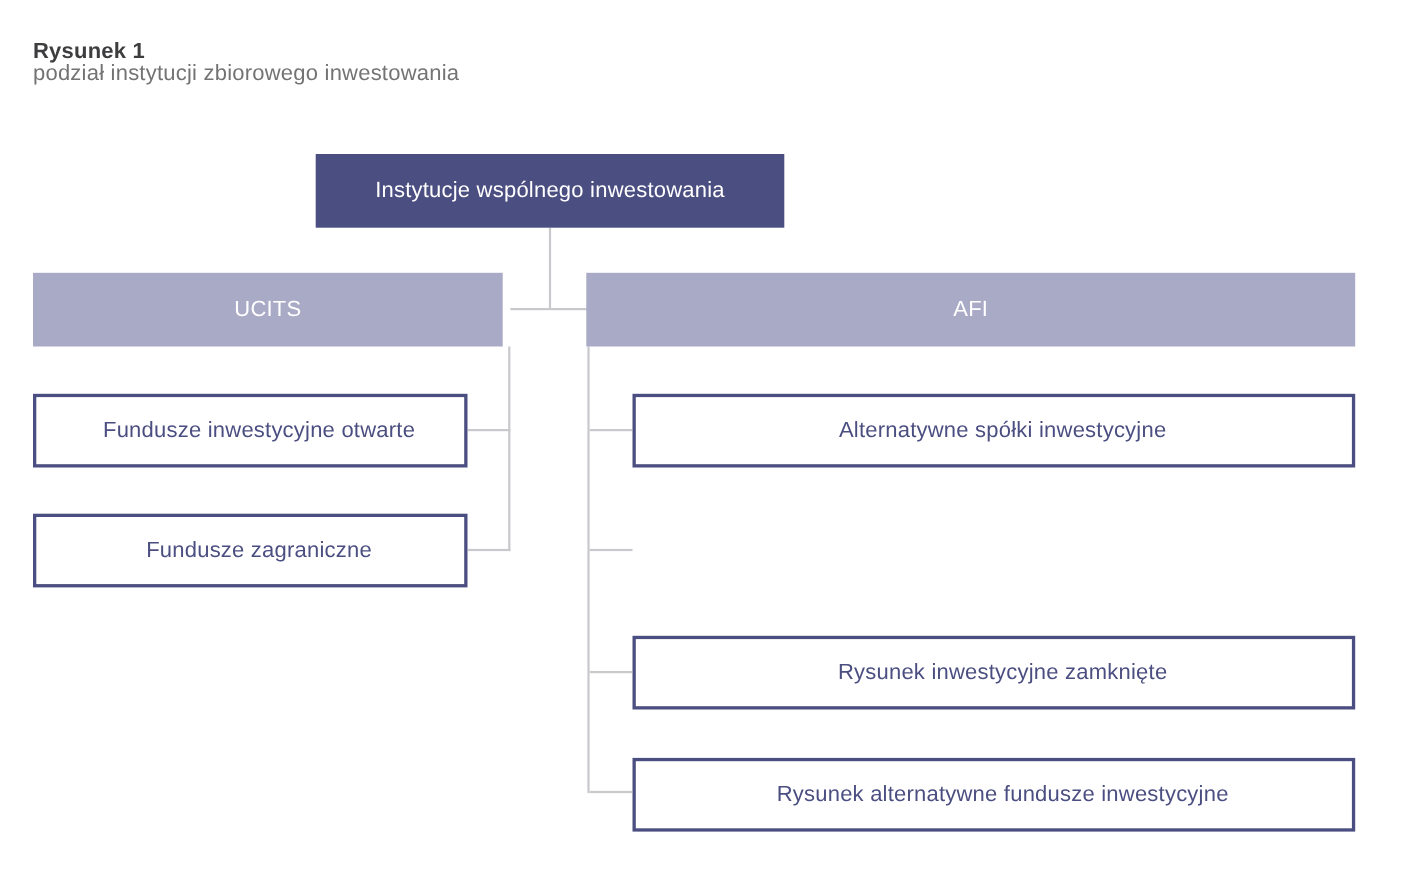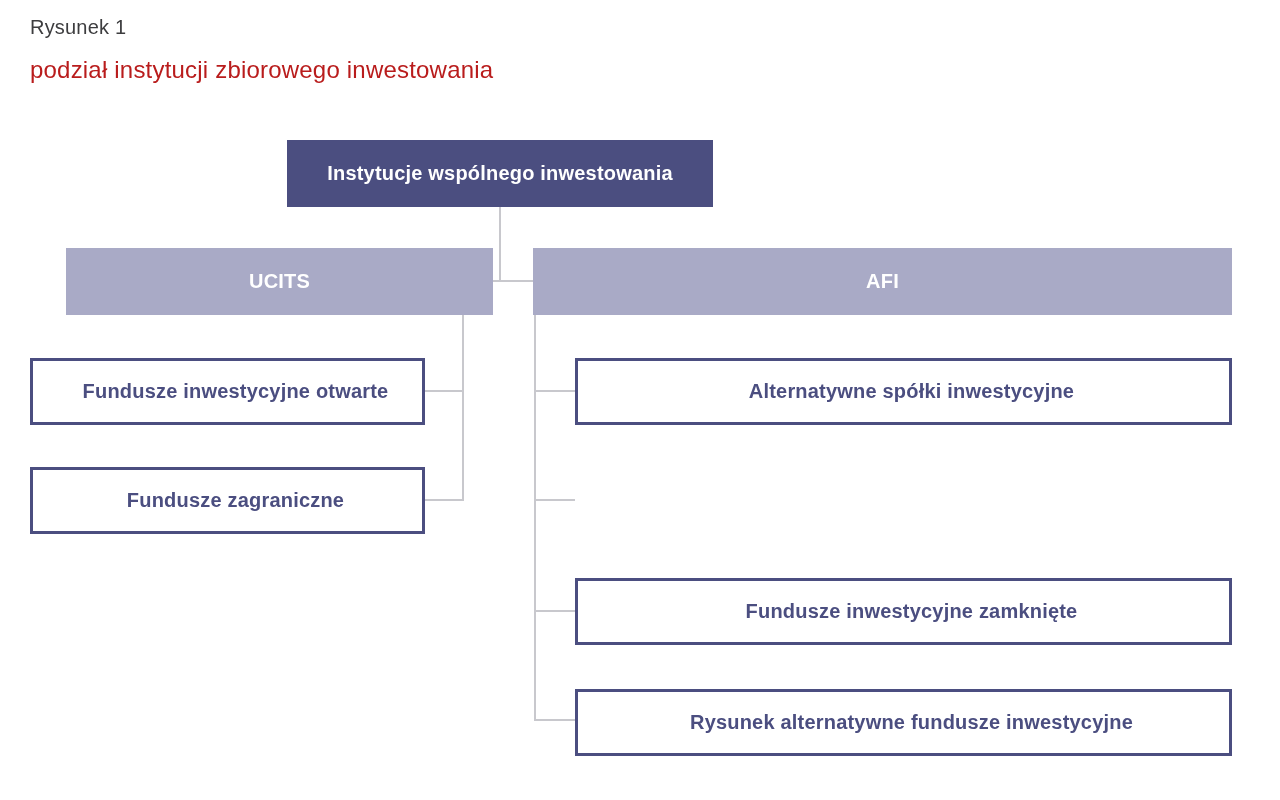--- a/index.html
+++ b/index.html
@@ -13,59 +13,59 @@
     height: 800px;
     background: #ffffff;
     font-family: "Liberation Sans", "DejaVu Sans", sans-serif;
     overflow: hidden;
   }
 
   
   .fig-label {
     position: absolute;
     left: 30px;
-    top: 16px;
+    top: 36px;
     font-size: 20px;
-    font-weight: normal;
+    font-weight: bold;
     color: #3d3d3f;
     letter-spacing: 0.2px;
   }
   .fig-caption {
     position: absolute;
     left: 30px;
     top: 56px;
-    font-size: 24px;
+    font-size: 20px;
     font-weight: normal;
-    color: #b91c1c;
+    color: #737373;
     letter-spacing: 0.2px;
   }
 
   
   .node {
     position: absolute;
     box-sizing: border-box;
     display: flex;
     align-items: center;
     justify-content: center;
     text-align: center;
     font-size: 20px;
-    font-weight: bold;
+    font-weight: normal;
     letter-spacing: 0.2px;
     height: 67px;
   }
   .node-root {
     left: 287px; top: 140px; width: 426px;
     background: #4b4e80;
     color: #ffffff;
   }
   .node-branch {
     background: #a9aac6;
     color: #ffffff;
   }
-  .branch-ucits { left: 30px;  top: 248px; width: 427px; margin-left: 36px; }
+  .branch-ucits { left: 30px;  top: 248px; width: 427px; }
   .branch-afi   { left: 533px; top: 248px; width: 699px; }
 
   .node-leaf {
     background: #ffffff;
     border: 3px solid #4b4e80;
     color: #4b4e80;
     padding-left: 16px;
   }
   .leaf-left  { left: 30px;  width: 395px; }
   .leaf-right { left: 575px; width: 657px; }
@@ -117,16 +117,16 @@
 
   <div class="node node-root">Instytucje wspólnego inwestowania</div>
 
   <div class="node node-branch branch-ucits">UCITS</div>
   <div class="node node-branch branch-afi">AFI</div>
 
   <div class="node node-leaf leaf-left leaf-l1">Fundusze inwestycyjne otwarte</div>
   <div class="node node-leaf leaf-left leaf-l2">Fundusze zagraniczne</div>
 
   <div class="node node-leaf leaf-right leaf-r1">Alternatywne spółki inwestycyjne</div>
-  <div class="node node-leaf leaf-right leaf-r3">Fundusze inwestycyjne zamknięte</div>
+  <div class="node node-leaf leaf-right leaf-r3">Rysunek inwestycyjne zamknięte</div>
   <div class="node node-leaf leaf-right leaf-r4">Rysunek alternatywne fundusze inwestycyjne</div>
 
 </div>
 
 </body></html>

